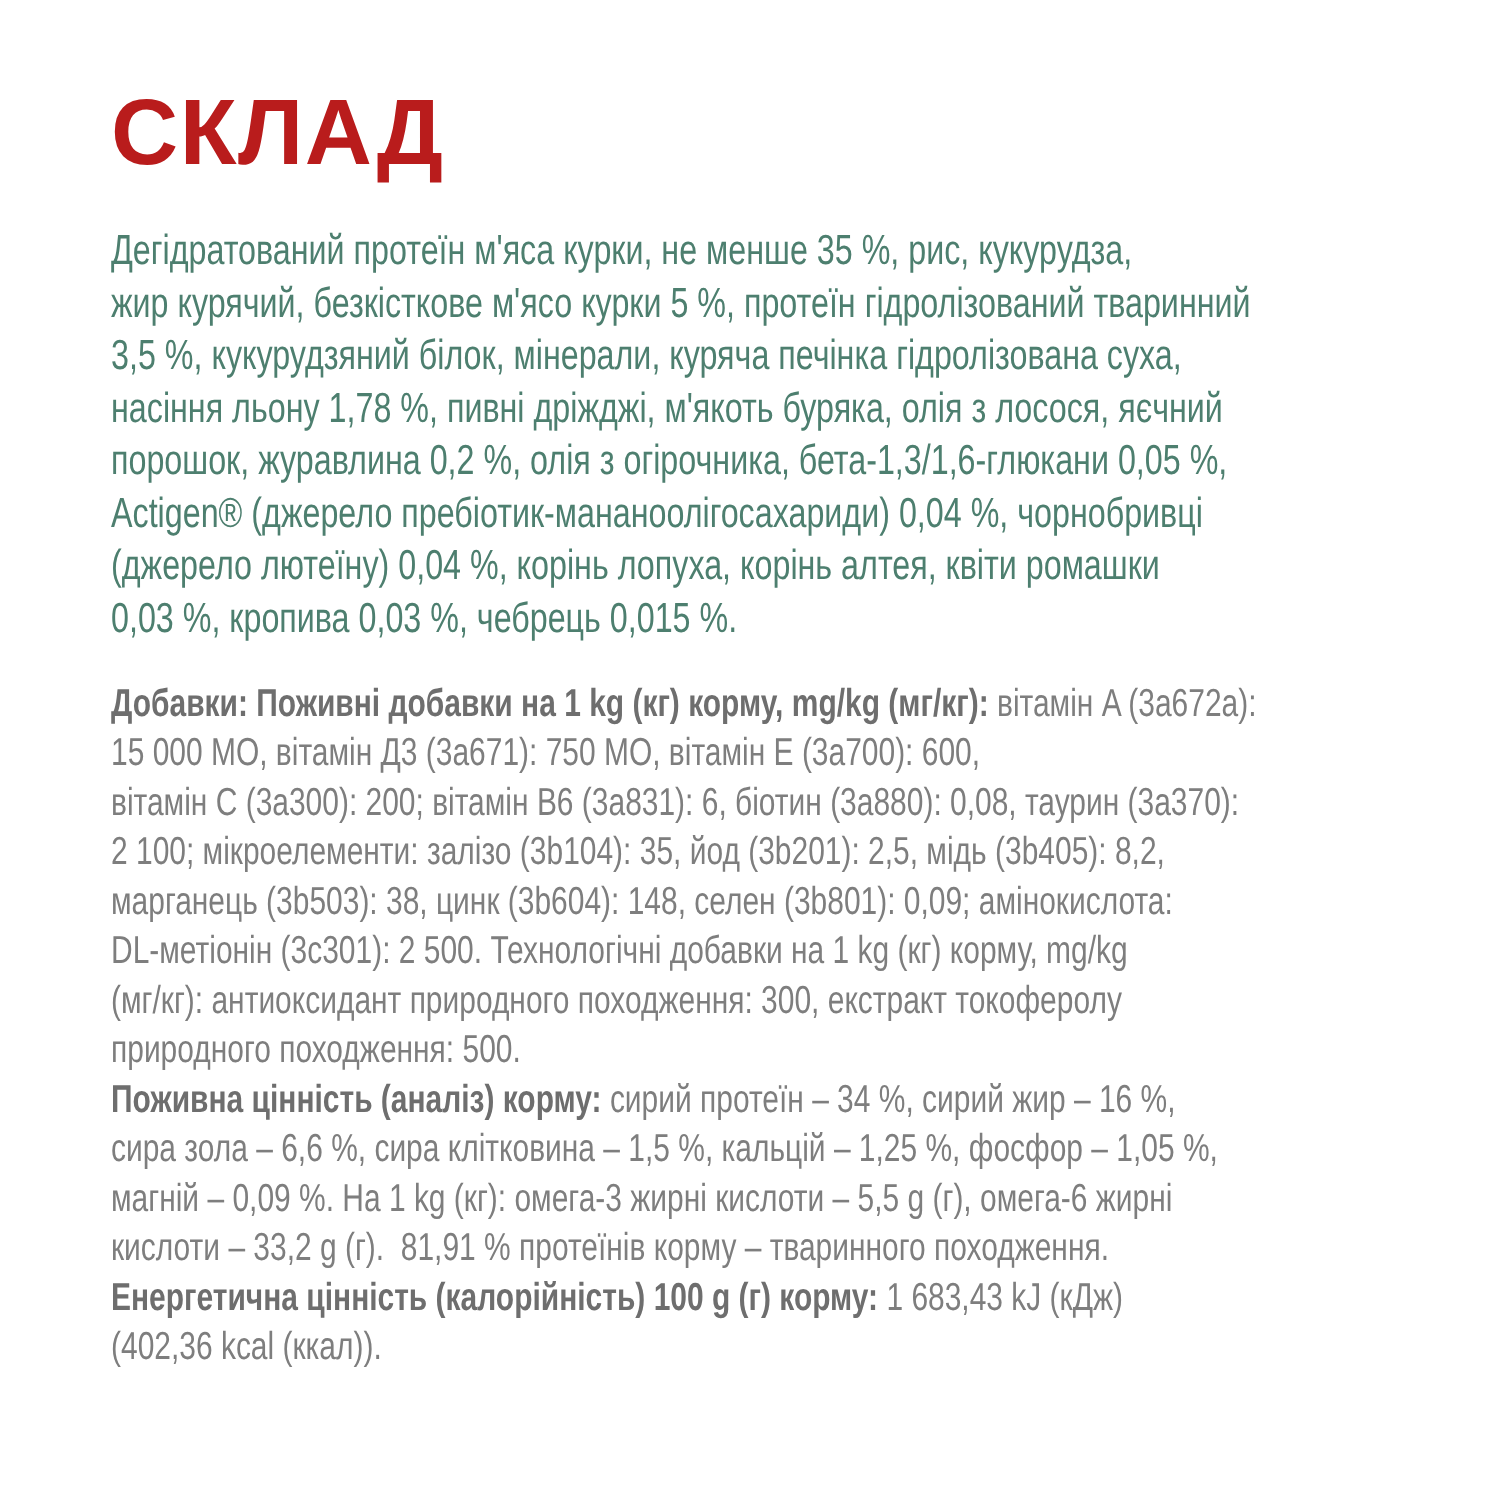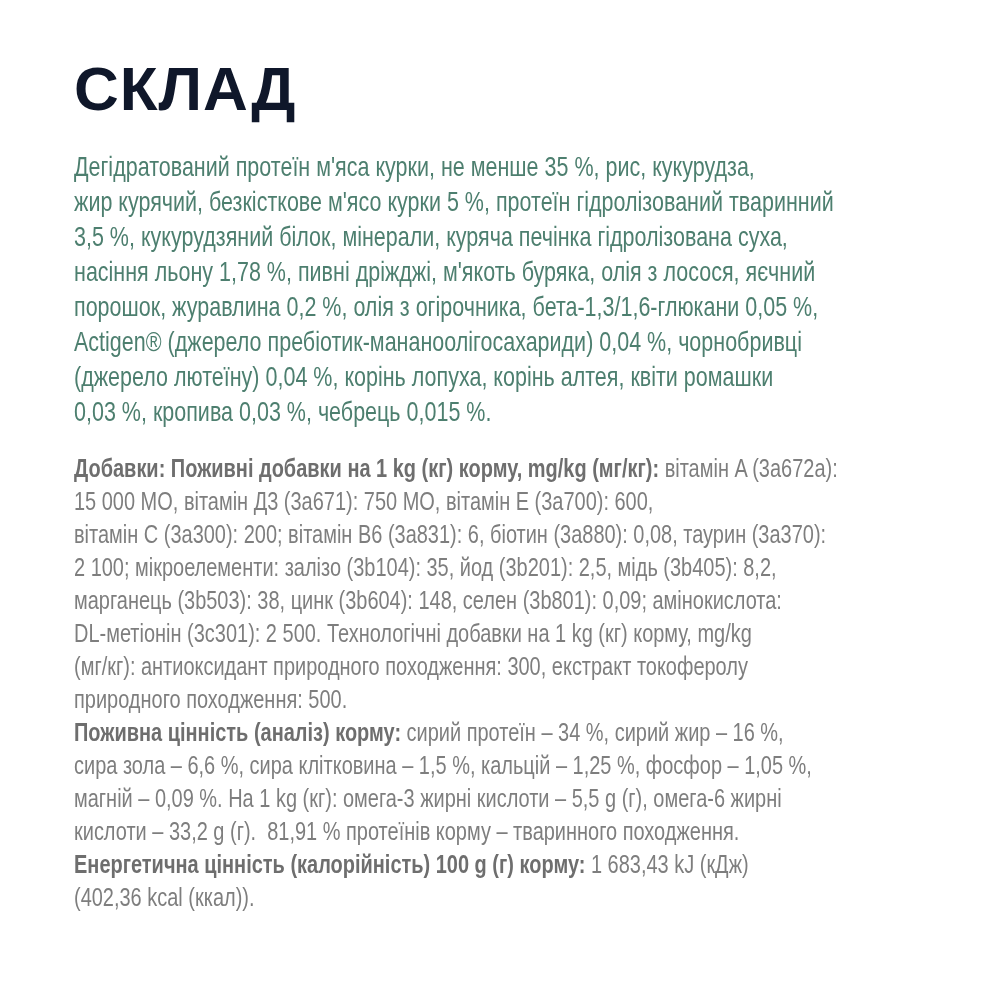--- a/index.html
+++ b/index.html
@@ -15,21 +15,21 @@
   }
   .page {
     padding: 56px 0 0 74px;
   }
   .page-title {
     margin: 0;
     font-size: 62px;
     line-height: 66px;
     font-weight: 800;
     letter-spacing: 1px;
-    color: #0f172a;
+    color: #b91c1c;
   }
   
   .scale-wrap {
     width: 1120px;
     transform: scaleX(0.768);
     transform-origin: left top;
   }
   .para {
     margin: 0;
     padding: 0;

